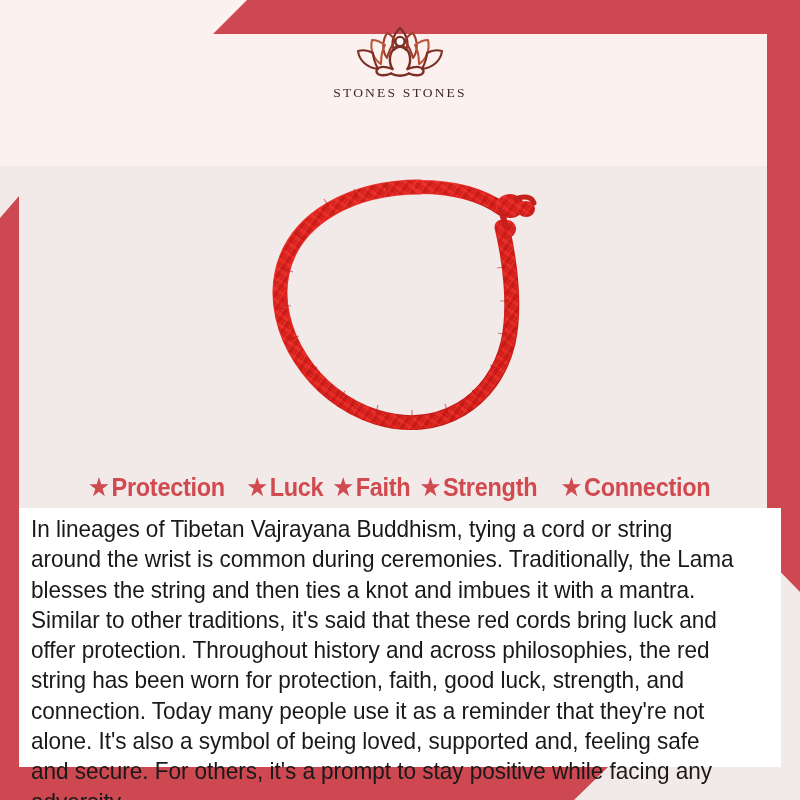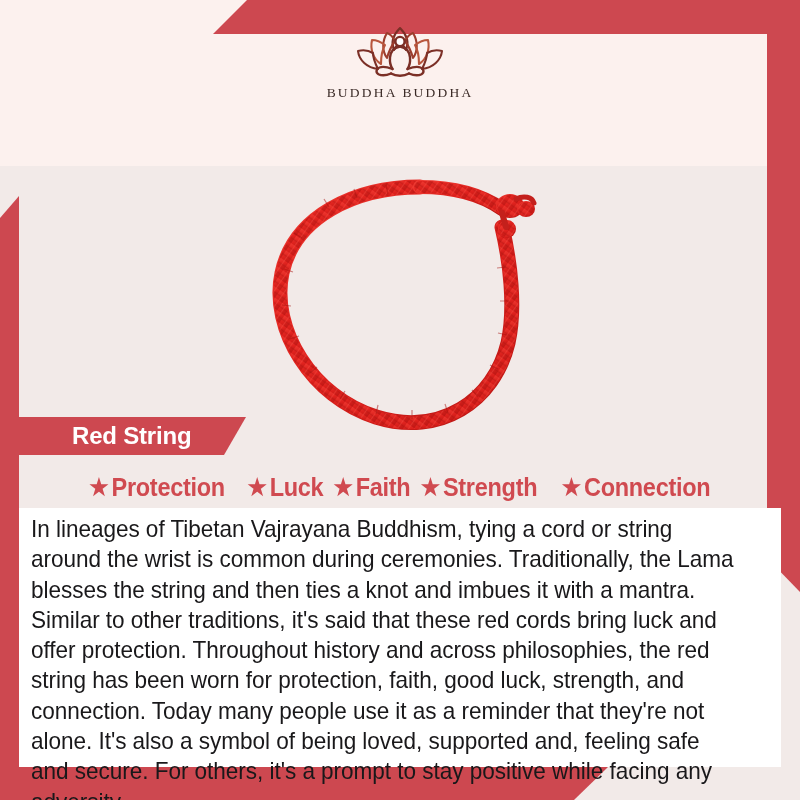--- a/index.html
+++ b/index.html
@@ -209,21 +209,21 @@
       </g>
       <g fill="none" stroke="#7b2f26" stroke-width="2.4" stroke-linecap="round" stroke-linejoin="round">
         <circle cx="75" cy="25.5" r="4.6" fill="#ffffff"></circle>
         <path d="M75 30.5 C69 31.5 65.5 35.5 65 41.5 C64.6 46 65.5 50 67.5 53"></path>
         <path d="M75 30.5 C81 31.5 84.5 35.5 85 41.5 C85.4 46 84.5 50 82.5 53"></path>
         <path d="M67.5 53 C63.5 51.5 58.5 50 54.5 51.5 C51 52.9 50.5 56.5 53.5 58.2 C57 60 62 59.2 66 57.5"></path>
         <path d="M82.5 53 C86.5 51.5 91.5 50 95.5 51.5 C99 52.9 99.5 56.5 96.5 58.2 C93 60 88 59.2 84 57.5"></path>
         <path d="M66 57.5 C69 59.3 72 59.8 75 59.8 C78 59.8 81 59.3 84 57.5"></path>
       </g>
     </svg>
-    <div class="logo-word">BUDDHA BUDDHA</div>
+    <div class="logo-word">STONES STONES</div>
   </div>
 
 
   <div class="product">
     <svg viewBox="0 0 320 285">
       <defs>
         <linearGradient id="cordg" x1="0" y1="0" x2="1" y2="1">
           <stop offset="0%" stop-color="#ef3a32"></stop>
           <stop offset="45%" stop-color="#e0221e"></stop>
           <stop offset="100%" stop-color="#b81613"></stop>
@@ -262,23 +262,20 @@
 
       <g stroke="#a51210" stroke-width="1.2" opacity="0.5" fill="none">
         <path d="M66 34 l5 8 M96 24 l3 9 M128 20 l2 9 M36 68 l8 5 M26 104 l9 3
                  M24 140 l9 1 M32 174 l9 -3 M52 208 l7 -6 M82 234 l5 -8
                  M118 249 l2 -9 M154 254 l0 -9 M190 248 l-3 -9 M220 232 l-6 -7
                  M240 204 l-8 -4 M249 170 l-9 -2 M251 136 l-9 0 M248 102 l-9 1"></path>
       </g>
     </svg>
   </div>
 
-  <div class="label-ribbon">
-    <span class="label-text">Red String</span>
-  </div>
 
   <div class="benefits">
     <div class="benefit">
       <span class="star">★</span>
       <span class="blabel">Protection</span>
     </div>
     <div class="benefit gap-wide">
       <span class="star">★</span>
       <span class="blabel">Luck</span>
     </div>

